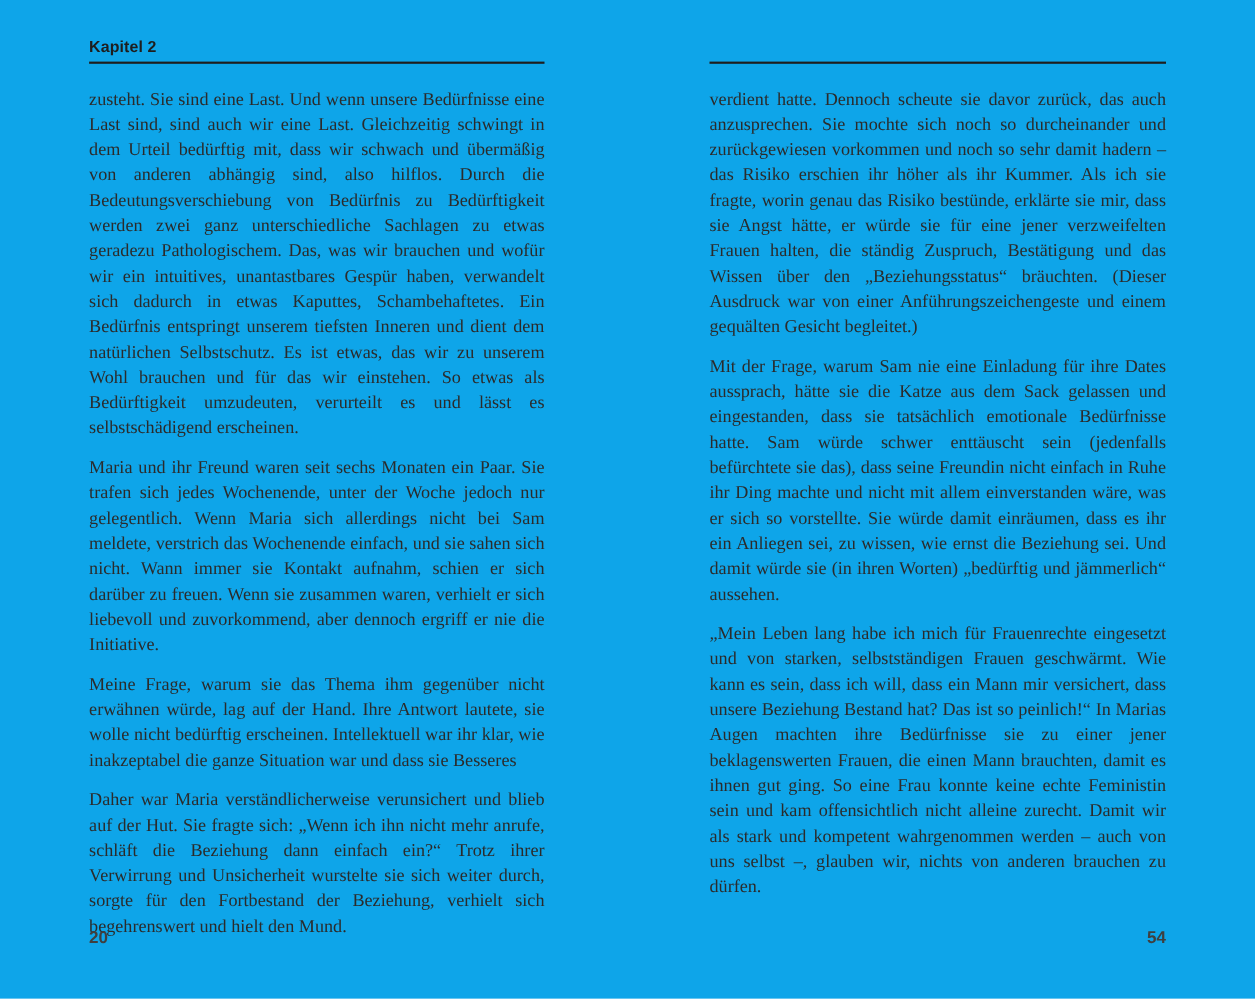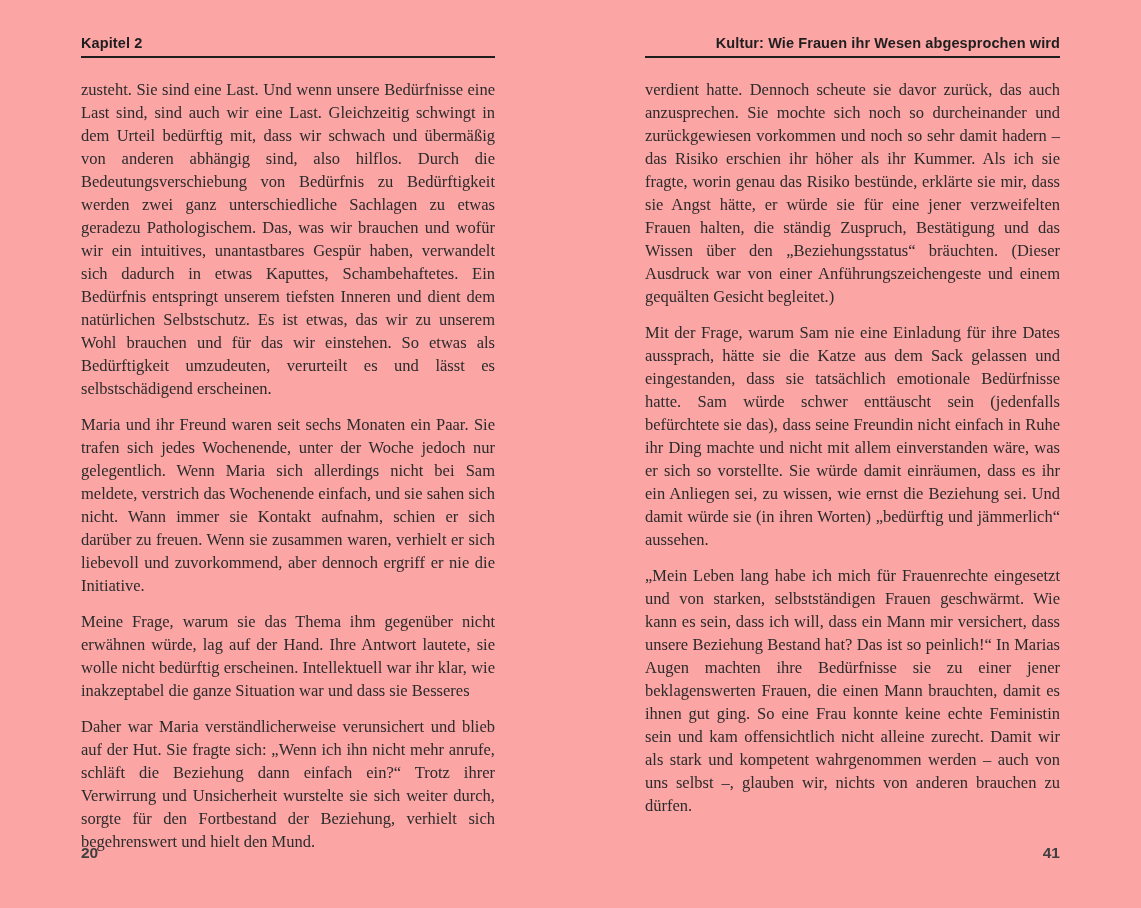--- a/index.html
+++ b/index.html
@@ -4,21 +4,21 @@
 <style>
   html, body {
     margin: 0;
     padding: 0;
     background: #fbfbfa;
   }
   .spread {
     position: relative;
     width: 1141px;
     height: 908px;
-    background: #fca5a5;
+    background: #0ea5e9;
     overflow: hidden;
     font-family: "Liberation Serif", serif;
     color: var(--ink, #2b2b2b);
   }
   .page {
     position: absolute;
     top: 0;
     height: 100%;
   }
   .page.left  { left: 81px;  width: 414px; }
@@ -85,23 +85,22 @@
     <div class="body-text" lang="de">
         <p class="para"><span>zusteht. Sie sind eine Last. Und wenn unsere Bedürfnisse eine Last sind, sind auch wir eine Last. Gleichzeitig schwingt in dem Urteil </span><span class="italic">bedürftig</span><span> mit, dass wir schwach und übermäßig von anderen abhängig sind, also hilflos. Durch die Bedeutungsverschiebung </span><span class="italic">von Bedürfnis zu Bedürftigkeit</span><span> werden zwei ganz unterschiedliche Sachlagen zu etwas geradezu Pathologischem. Das, was wir brauchen und wofür wir ein intuitives, unantastbares Gespür haben, verwandelt sich dadurch in etwas Kaputtes, Schambehaftetes. Ein Bedürfnis entspringt unserem tiefsten Inneren und dient dem natürlichen Selbstschutz. Es ist etwas, das wir zu unserem Wohl brauchen und für das </span><span class="italic">wir</span><span> einstehen. So etwas als Bedürftigkeit umzudeuten, verurteilt es und lässt es selbstschädigend erscheinen.</span></p>
         <p class="para"><span>Maria und ihr Freund waren seit sechs Monaten ein Paar. Sie trafen sich jedes Wochenende, unter der Woche jedoch nur gelegentlich. Wenn Maria sich allerdings nicht bei Sam meldete, verstrich das Wochenende einfach, und sie sahen sich nicht. Wann immer sie Kontakt aufnahm, schien er sich darüber zu freuen. Wenn sie zusammen waren, verhielt er sich liebevoll und zuvorkommend, aber dennoch ergriff er nie die Initiative.</span></p>
         <p class="para"><span>Meine Frage, warum sie das Thema ihm gegenüber nicht erwähnen würde, lag auf der Hand. Ihre Antwort lautete, sie wolle nicht bedürftig erscheinen. Intellektuell war ihr klar, wie inakzeptabel die ganze Situation war und dass sie Besseres</span></p>
         <p class="para"><span>Daher war Maria verständlicherweise verunsichert und blieb auf der Hut. Sie fragte sich: „Wenn ich ihn nicht mehr anrufe, schläft die Beziehung dann einfach ein?“ Trotz ihrer Verwirrung und Unsicherheit wurstelte sie sich weiter durch, sorgte für den Fortbestand der Beziehung, verhielt sich begehrenswert und hielt den Mund.</span></p>
       </div>
     <div class="folio folio-left">20</div>
   </section>
 
   <section class="page right">
-    <div class="running-head">Kultur: Wie Frauen ihr Wesen abgesprochen wird</div>
     <div class="head-rule"></div>
     <div class="body-text" lang="de">
         <p class="para"><span>verdient hatte. Dennoch scheute sie davor zurück, das auch anzusprechen. Sie mochte sich noch so durcheinander und zurückgewiesen vorkommen und noch so sehr damit hadern – das Risiko erschien ihr höher als ihr Kummer. Als ich sie fragte, worin genau das Risiko bestünde, erklärte sie mir, dass sie Angst hätte, er würde sie für eine jener verzweifelten Frauen halten, die ständig Zuspruch, Bestätigung und das Wissen über den „Beziehungsstatus“ bräuchten. (Dieser Ausdruck war von einer Anführungszeichengeste und einem gequälten Gesicht begleitet.)</span></p>
         <p class="para"><span>Mit der Frage, warum Sam nie eine Einladung für ihre Dates aussprach, hätte sie die Katze aus dem Sack gelassen und eingestanden, dass sie tatsächlich emotionale Bedürfnisse hatte. Sam würde schwer enttäuscht sein (jedenfalls befürchtete sie das), dass seine Freundin nicht einfach in Ruhe ihr Ding machte und nicht mit allem einverstanden wäre, was er sich so vorstellte. Sie würde damit einräumen, dass es ihr ein Anliegen sei, zu wissen, wie ernst die Beziehung sei. Und damit würde sie (in ihren Worten) „bedürftig und jämmerlich“ aussehen.</span></p>
         <p class="para"><span>„Mein Leben lang habe ich mich für Frauenrechte eingesetzt und von starken, selbstständigen Frauen geschwärmt. Wie kann es sein, dass ich will, dass ein Mann mir versichert, dass unsere Beziehung Bestand hat? Das ist so peinlich!“ In Marias Augen machten ihre Bedürfnisse sie zu einer jener beklagenswerten Frauen, die einen Mann brauchten, damit es ihnen gut ging. So eine Frau konnte keine echte Feministin sein und kam offensichtlich nicht alleine zurecht. Damit wir als stark und kompetent wahrgenommen werden – auch von uns selbst –, glauben wir, nichts von anderen brauchen zu dürfen.</span></p>
       </div>
-    <div class="folio folio-right">41</div>
+    <div class="folio folio-right">54</div>
   </section>
 
 </div>
 
 </body></html>

